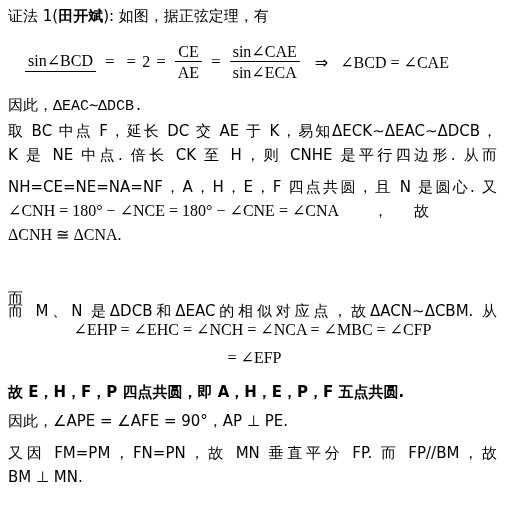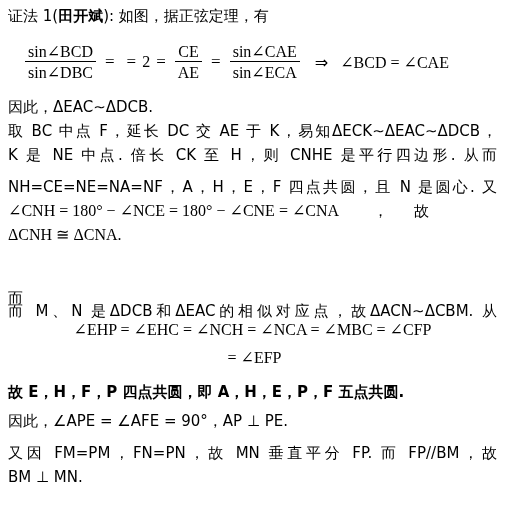--- a/index.html
+++ b/index.html
@@ -117,40 +117,39 @@
 
 <div id="doc">
 
   <div class="line plain" style="top:4px;">
     <span class="cn">证法 1(</span><span class="cnb">田开斌</span><span class="cn">): 如图，据正弦定理，有</span>
   </div>
 
   <div id="eq-sine">
     <span class="frac">
       <span class="num">sin∠BCD</span>
-      <span class="den">sin∠DBC</span>
     </span>
     <span class="op">=</span>
     <span class="op">=</span>
     <span>2</span>
     <span class="op">=</span>
     <span class="frac">
       <span class="num">CE</span>
       <span class="den">AE</span>
     </span>
     <span class="op">=</span>
     <span class="frac">
       <span class="num">sin∠CAE</span>
       <span class="den">sin∠ECA</span>
     </span>
     <span class="op-arrow">⇒</span>
     <span class="tail">∠BCD = ∠CAE</span>
   </div>
 
-  <div class="line plain cn" style="top:95px;">因此，ΔEAC∼ΔDCB.</div>
+  <div class="line plain cn" style="top:95px;font-family:Liberation Mono, monospace;">因此，ΔEAC∼ΔDCB.</div>
 
   <div class="line justify cn" style="top:119px;">取 BC 中点 F，延长 DC 交 AE 于 K，易知ΔECK∼ΔEAC∼ΔDCB，</div>
 
   <div class="line justify cn" style="top:175px;">NH=CE=NE=NA=NF，A，H，E，F 四点共圆，且 N 是圆心. 又</div>
 
   <div class="line justify cn" style="top:143px;">K 是 NE 中点. 倍长 CK 至 H，则 CNHE 是平行四边形. 从而</div>
 
   <div class="line plain" style="top:199px;">
     <span class="mt">∠CNH = 180° − ∠NCE = 180° − ∠CNE = ∠CNA</span><span class="sp-wide"></span><span class="cn">，</span><span class="sp-med"></span><span class="cn">故</span>
   </div>

